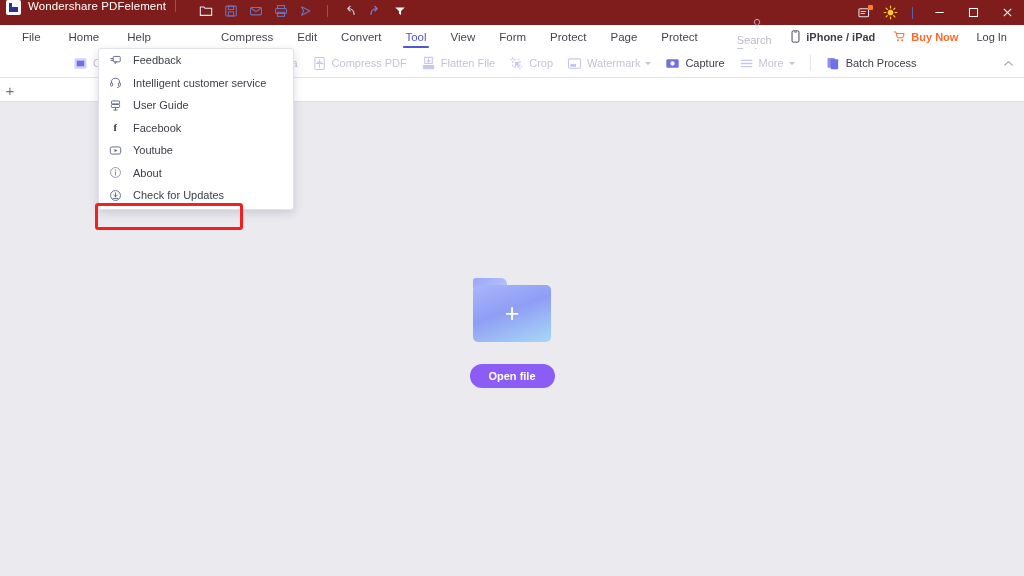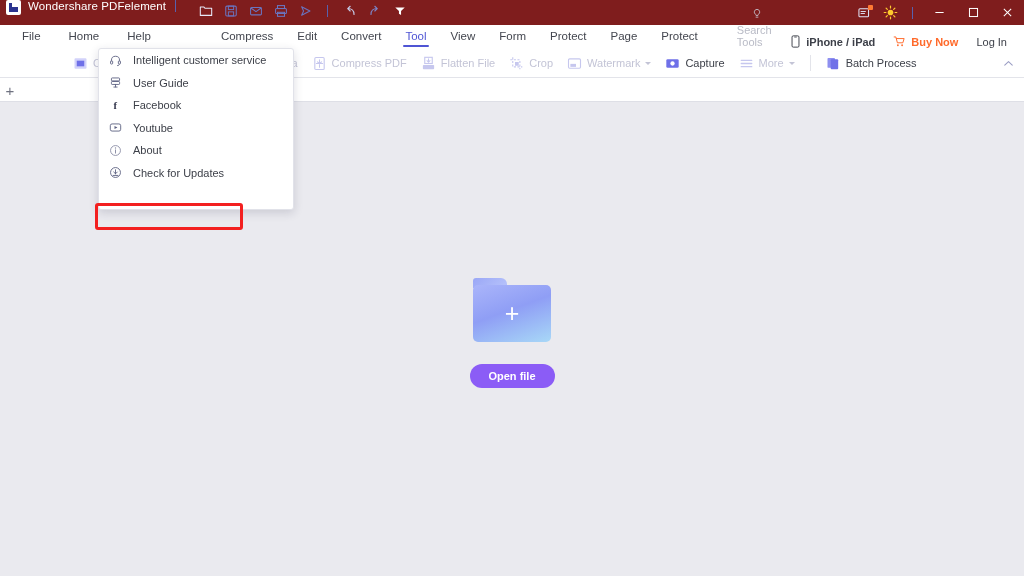--- a/index.html
+++ b/index.html
@@ -54,21 +54,21 @@
   }
   .win-btn {
     width: 34px; height: 25px; display: flex; align-items: center;
     justify-content: center;
   }
 
   
   .menubar {
     position: absolute; left: 0; top: 25px; width: 1024px; height: 24px;
     background: #ffffff;
-    display: flex; align-items: flex-end;
+    display: flex; align-items: center;
     border-bottom: 1px solid #ffffff;
   }
   .mb-item {
     font-size: 11.5px; color: #43464f; padding: 0 10px;
     line-height: 24px; white-space: nowrap;
   }
   .mb-left { display: flex; align-items: center; margin-left: 8px; }
   .mb-left .mb-item { padding: 0 14px; }
   .mb-tabs { display: flex; align-items: center; margin-left: 44px; }
   .mb-tabs .tab {
@@ -453,20 +453,30 @@
         <div class="tab-top"></div>
         <div class="body"></div>
         <div class="plus">+</div>
       </div>
       <button class="openfile-btn">Open file</button>
     </div>
   </div>
 
   <div class="dropdown">
 
+    <div class="dd-item">
+      <span class="dd-ic">
+        <svg width="13" height="13" viewBox="0 0 16 16">
+            <rect x="5.2" y="3" width="8.6" height="6.6" rx="1" fill="none" stroke="#5b5f80" stroke-width="1.1"></rect>
+            <path d="M7.4 9.6v2.2l2.4-2.2" fill="none" stroke="#5b5f80" stroke-width="1.1" stroke-linejoin="round"></path>
+            <path d="M2.2 5.6h2.4M2.2 7.8h2.4" stroke="#5b5f80" stroke-width="1.1" stroke-linecap="round"></path>
+          </svg>
+      </span>
+      <span class="dd-label">Feedback</span>
+    </div>
 
     <div class="dd-item">
       <span class="dd-ic">
         <svg width="13" height="13" viewBox="0 0 16 16">
             <path d="M3 9V7.8a5 5 0 0 1 10 0V9" fill="none" stroke="#5b5f80" stroke-width="1.1"></path>
             <rect x="1.9" y="8.4" width="2.6" height="4" rx="1.1" fill="none" stroke="#5b5f80" stroke-width="1.1"></rect>
             <rect x="11.5" y="8.4" width="2.6" height="4" rx="1.1" fill="none" stroke="#5b5f80" stroke-width="1.1"></rect>
             <path d="M12.8 12.6c0 1-1.3 1.7-2.8 1.7" fill="none" stroke="#5b5f80" stroke-width="1.1"></path>
           </svg>
       </span>

